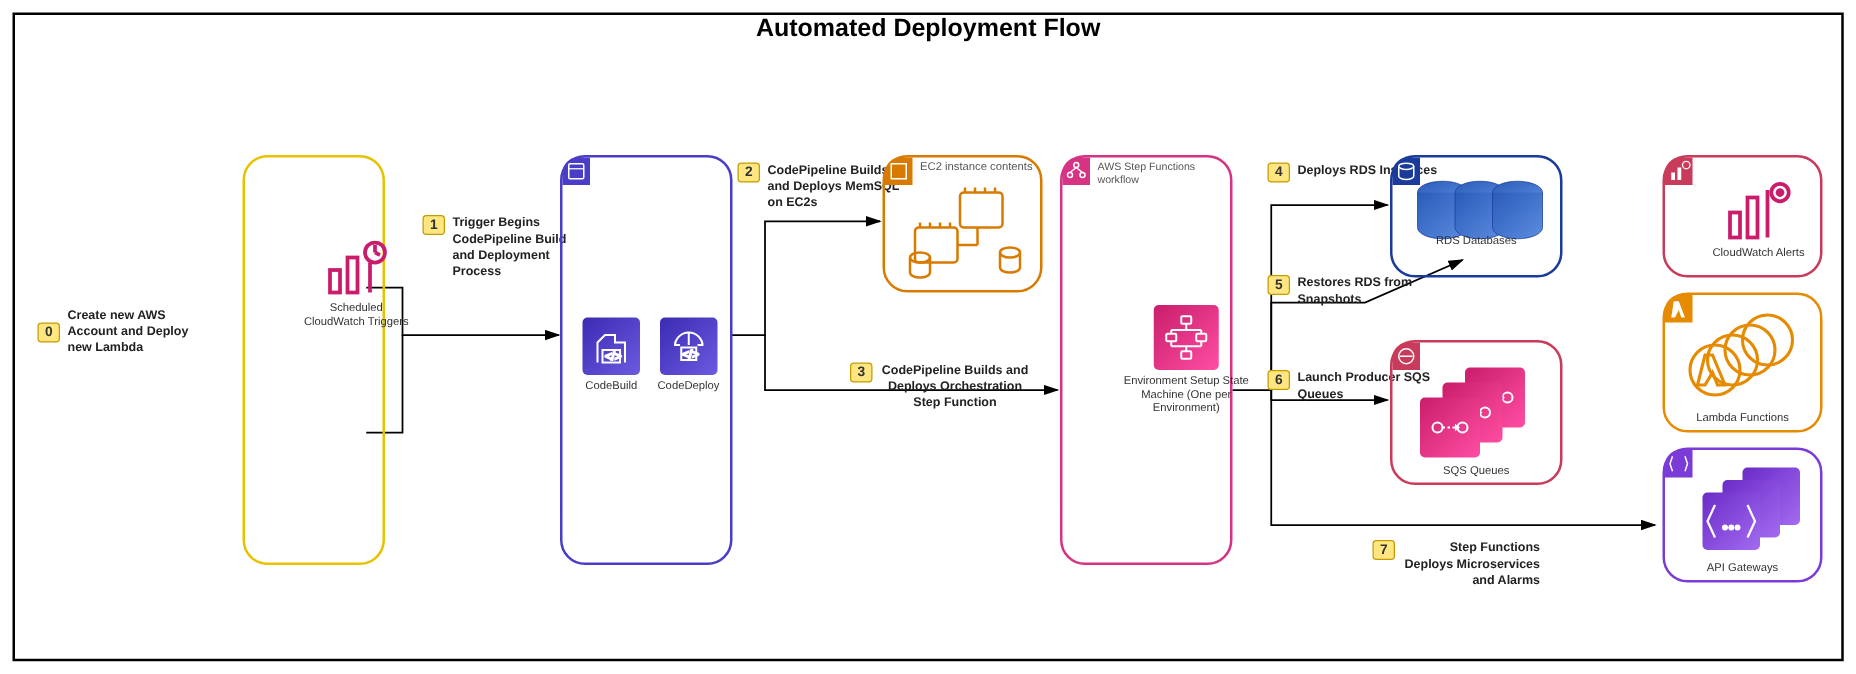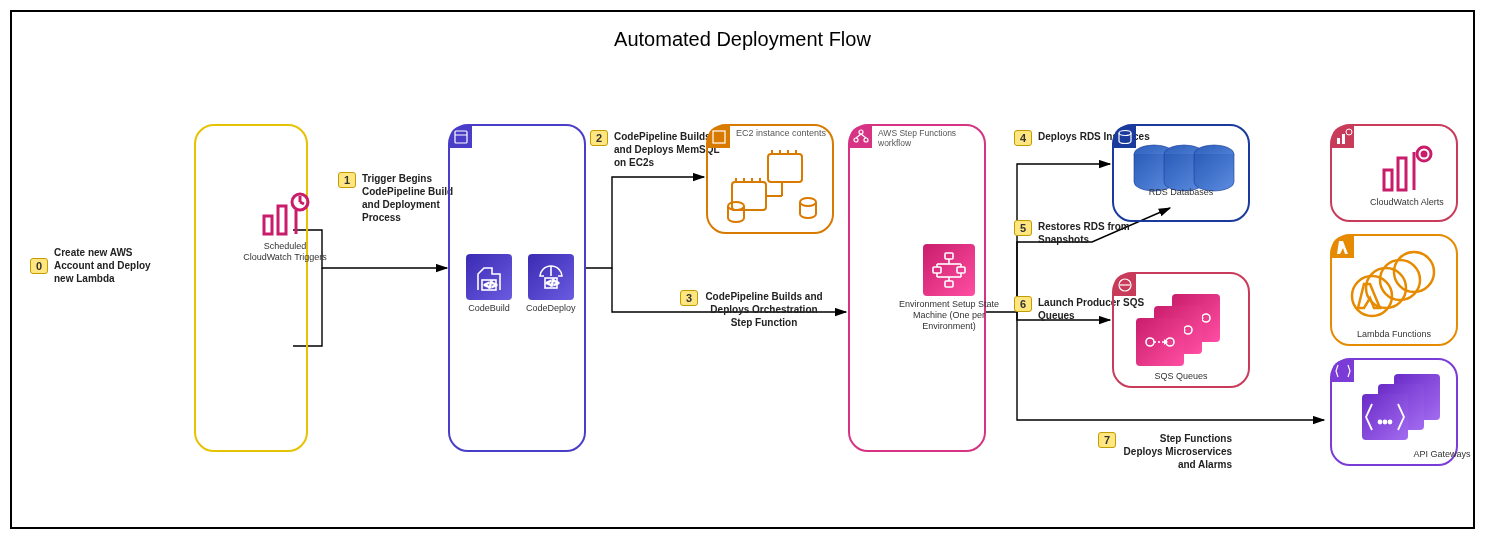--- a/index.html
+++ b/index.html
@@ -1,18 +1,18 @@
 <!DOCTYPE html>
 <html><head>
 <meta charset="utf-8">
 <style>
   * { box-sizing: border-box; margin: 0; padding: 0; }
   body { font-family: Arial, sans-serif; background: #fff; }
   .outer-frame { border: 2px solid #000; margin: 10px; position: relative; width: 1465px; height: 519px; }
-  .title { text-align: center; font-weight: normal; font-size: 20px; margin-top: 16px; }
+  .title { text-align: center; font-weight: bold; font-size: 20px; margin-top: 0; }
   .canvas { position: absolute; top: 0; left: 0; width: 1465px; height: 519px; }
 
   .step-badge { display:inline-flex; align-items:center; justify-content:center; background:#ffe680; border:1px solid #c49b00; border-radius:3px; width:18px; height:16px; font-size:11px; font-weight:bold; color:#333; }
   .step-label { font-size: 10px; font-weight: bold; color: #222; line-height:1.3; }
   .step-group { position:absolute; display:flex; gap:6px; align-items:flex-start; }
   .step-group .step-label { max-width: 130px; }
 
   .box { position:absolute; border-radius: 20px; }
   .box-yellow { border: 2px solid #e6c200; }
   .box-blue   { border: 2px solid #4a3dc7; }
@@ -341,21 +341,21 @@
           <circle cx="50" cy="30" r="20"></circle>
           <circle cx="36" cy="38" r="20"></circle>
           <circle cx="22" cy="46" r="20"></circle>
           <path d="M14 34 L20 34 L30 58 L24 58 L20 48 L14 58 L8 58 Z" fill="none"></path>
         </g>
       </svg>
     </div>
     <div class="icon-label" style="position:absolute; bottom:4px; width:100%;">Lambda Functions</div>
   </div>
 
-  <div class="box box-purple" style="left:1318px; top:346px; width:128px; height:108px;padding-left:48px;">
+  <div class="box box-purple" style="left:1318px; top:346px; width:128px; height:108px;">
     <div class="corner-tab tab-purple">
       <svg width="22" height="22">
           <g stroke="#fff" stroke-width="1.2" fill="none">
             <path d="M6 5 L4 11 L6 17"></path>
             <path d="M16 5 L18 11 L16 17"></path>
           </g>
         </svg>
     </div>
     <div style="position:absolute; left:16px; top:12px;">
       <svg width="100" height="70">

